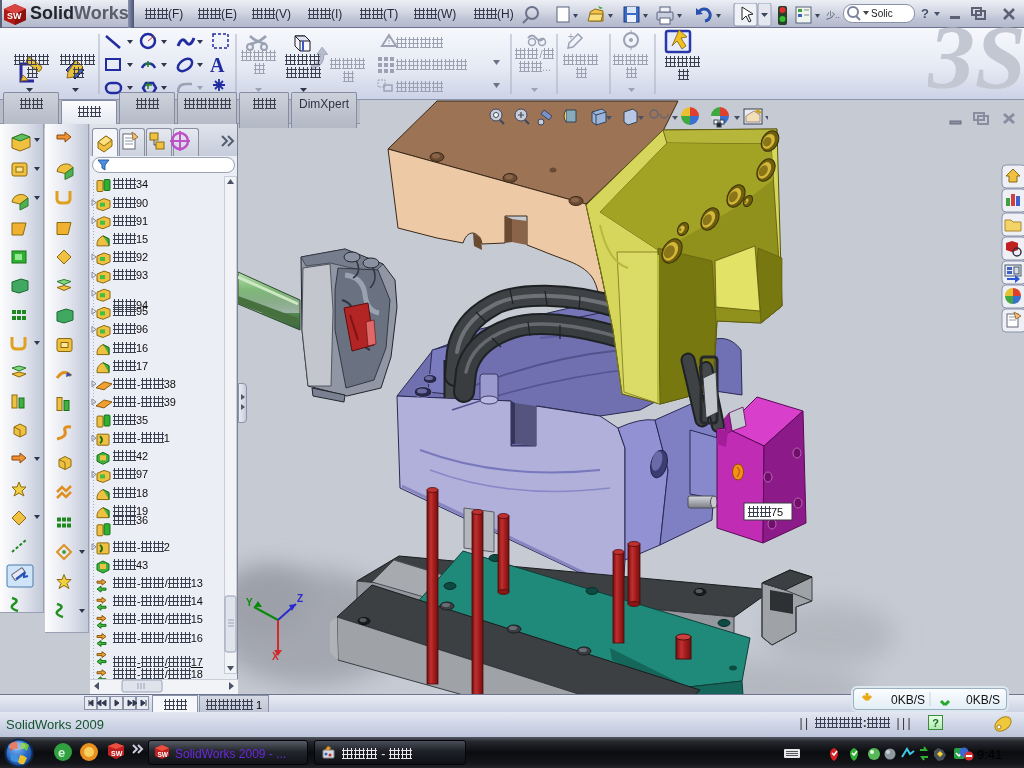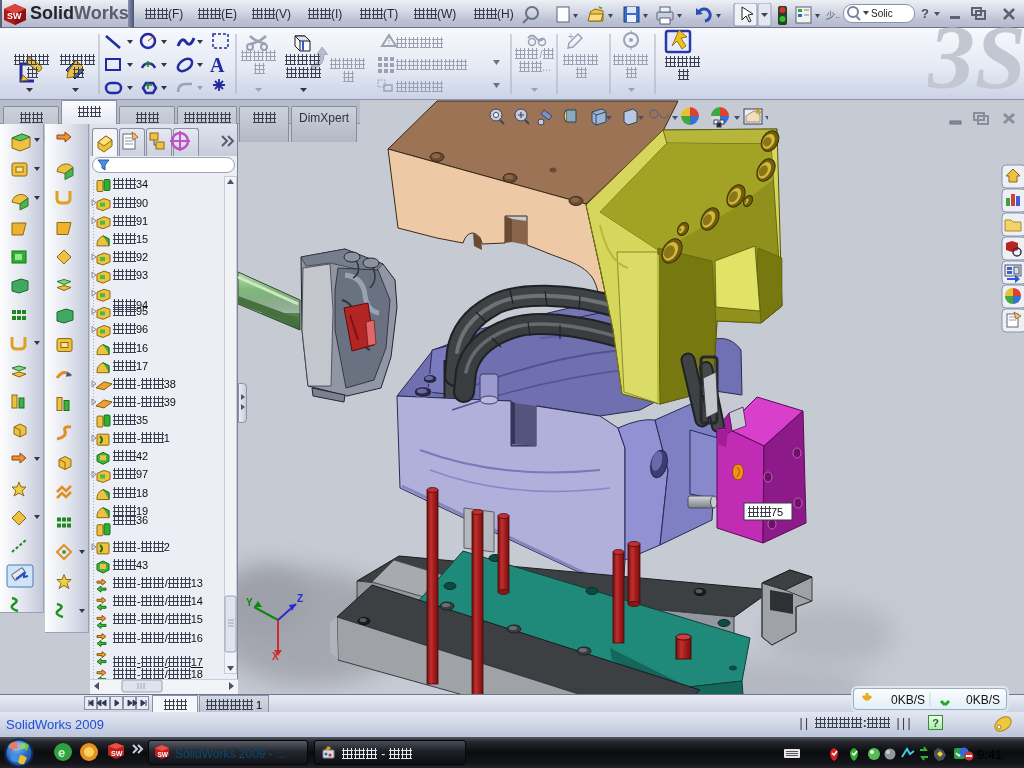--- a/index.html
+++ b/index.html
@@ -25,21 +25,21 @@
   .dis .g { background:
         linear-gradient(#9ba1b0,#9ba1b0) 0 2px/100% 1px no-repeat,
         linear-gradient(#9ba1b0,#9ba1b0) 0 6px/100% 1px no-repeat,
         linear-gradient(#9ba1b0,#9ba1b0) 0 100%/100% 1px no-repeat,
         linear-gradient(#9ba1b0,#9ba1b0) 1px 0/1px 100% no-repeat,
         linear-gradient(#9ba1b0,#9ba1b0) 5px 0/1px 100% no-repeat,
         linear-gradient(#9ba1b0,#9ba1b0) 9px 0/1px 100% no-repeat; }
   .menuitem { position:absolute; top:7px; color:#252a3c; font-size:12px; white-space:nowrap; }
   .tbtxt { position:absolute; font-size:11px; color:#20304e; text-align:center; line-height:13px; white-space:nowrap; }
   .tbtxt.dis { color:#9ba1b0; }
-  .ftab { position:absolute; top:106px; height:36px; background:linear-gradient(180deg,#ccd1db,#b2b8c4);
+  .ftab { position:absolute; top:92px; height:36px; background:linear-gradient(180deg,#ccd1db,#b2b8c4);
      border:1px solid #878da0; border-bottom:none; border-radius:2px 2px 0 0;
      font-size:12px; color:#2c3344; text-align:center; padding-top:4px; }
   .ftab.act { background:linear-gradient(180deg,#fbfcfe,#e4e8f0); height:24px; top:100px; z-index:3; }
   .treeitem { position:absolute; left:113px; height:18px; font-size:11px; color:#101010; white-space:nowrap; }
 </style>
 </head>
 <body>
 <div id="page">
 
   <div class="abs" style="left:238px;top:100px;width:786px;height:597px;background:#c6cad3;"></div>
@@ -680,21 +680,21 @@
   <div class="abs" style="left:853px;top:688px;width:154px;height:22px;background:linear-gradient(180deg,#fbfdff,#e2eef6);border:1px solid #9ab0c0;border-radius:4px;box-shadow:0 0 0 2px #dde7f0;"></div>
   <svg class="abs" style="left:853px;top:688px;" width="154" height="22" viewBox="0 0 154 22">
 <path d="M14 5 l0 7 M14 12 l-4 -4 M14 12 l4 -4" stroke="#e8a818" stroke-width="3" fill="none"></path>
 <path d="M2 17 l0 -7 M92 10 l-4 4 M92 10 l4 4" stroke="#28a828" stroke-width="3" fill="none" transform="rotate(180 92 13.5)"></path>
 <line x1="77" y1="4" x2="77" y2="18" stroke="#c8d4dc"></line>
 <text x="38" y="16" font-size="12" fill="#111" font-family="Liberation Sans">0KB/S</text>
 <text x="113" y="16" font-size="12" fill="#111" font-family="Liberation Sans">0KB/S</text>
 </svg>
 
   <div class="abs" style="left:0;top:712px;width:1024px;height:25px;background:linear-gradient(180deg,#e2e7f2,#bdc5db);"></div>
-  <div class="abs" style="left:6px;top:717px;font-size:13px;color:#1d4ed8;">SolidWorks 2009</div>
+  <div class="abs" style="left:6px;top:717px;font-size:13px;color:#14532d;">SolidWorks 2009</div>
   <div class="abs" style="left:797px;top:716px;font-size:12px;color:#333;"> | |&nbsp; <i class="g t"></i><i class="g t"></i><i class="g t"></i><i class="g t"></i><span style="font-weight:bold;">:</span><i class="g t"></i><i class="g t"></i> &nbsp;| | |</div>
   <div class="abs" style="left:928px;top:715px;width:15px;height:15px;background:linear-gradient(180deg,#e8ffe8,#b0e8b0);border:1px solid #3a8a3a;color:#1a6a1a;font-size:11px;font-weight:bold;text-align:center;line-height:14px;">?</div>
   <svg class="abs" style="left:992px;top:714px;" width="22" height="20" viewBox="0 0 22 20">
     <ellipse cx="11" cy="10" rx="9" ry="6" transform="rotate(-35 11 10)" fill="#f0c83c" stroke="#a8821a"></ellipse>
     <circle cx="7" cy="13" r="2" fill="#fff" stroke="#a8821a"></circle>
   </svg>
 
   <div class="abs" style="left:0;top:737px;width:1024px;height:31px;background:linear-gradient(180deg,#53575f 0%,#25272d 15%,#0b0c0f 50%,#131519 85%,#23252b 100%);"></div>
   <svg class="abs" style="left:2px;top:738px;" width="34" height="30" viewBox="0 0 34 30">
 <circle cx="17" cy="15" r="14.5" fill="#10294f"></circle>
@@ -721,21 +721,21 @@
       <path d="M56 5 l8 3 l8 -3 l-8 -3 z" fill="#e85040"></path>
       <text x="59" y="15" font-size="7" fill="#fff" font-weight="bold">SW</text>
 <path d="M81 4 l4 4 l-4 4 M86 4 l4 4 l-4 4" stroke="#ccd" stroke-width="2" fill="none"></path>
 </svg>
   <div class="abs" style="left:148px;top:740px;width:160px;height:25px;background:linear-gradient(180deg,#565b66,#23262d 45%,#111318);border:1px solid #05060a;border-radius:3px;"></div>
   <svg class="abs" style="left:153px;top:744px;" width="18" height="17" viewBox="0 0 18 17">
       <path d="M2 4 l7 -3 l7 3 l0 8 l-7 3 l-7 -3 z" fill="#c02020"></path>
       <path d="M2 4 l7 3 l7 -3 l-7 -3 z" fill="#e85040"></path>
       <text x="4.5" y="13" font-size="6.5" fill="#fff" font-weight="bold">SW</text>
     </svg>
-  <div class="abs" style="left:175px;top:747px;font-size:12px;color:#0c4a6e;">SolidWorks 2009 - ...</div>
+  <div class="abs" style="left:175px;top:747px;font-size:12px;color:#6d28d9;">SolidWorks 2009 - ...</div>
   <div class="abs" style="left:314px;top:740px;width:152px;height:25px;background:linear-gradient(180deg,#4a4e59,#1d2026 45%,#0e1014);border:1px solid #05060a;border-radius:3px;"></div>
   <svg class="abs" style="left:320px;top:744px;" width="18" height="17" viewBox="0 0 18 17">
       <rect x="3" y="6" width="11" height="8" rx="1" fill="#d8d8e0" stroke="#888"></rect>
       <path d="M5 6 l3 -4 l3 2 l-2 2" fill="#e0a030" stroke="#a06818"></path>
       <circle cx="6" cy="10" r="1.5" fill="#3060c0"></circle>
       <circle cx="10" cy="11" r="1.5" fill="#c03030"></circle>
     </svg>
   <div class="abs w" style="left:342px;top:747px;font-size:12px;color:#f0f0f2;"><i class="g"></i><i class="g"></i><i class="g"></i> - <i class="g"></i><i class="g"></i></div>
   <svg class="abs" style="left:782px;top:745px;" width="236px" height="18" viewBox="0 0 236 18">
 <rect x="2" y="4" width="16" height="9" rx="1" fill="#e8e8ec"></rect>

